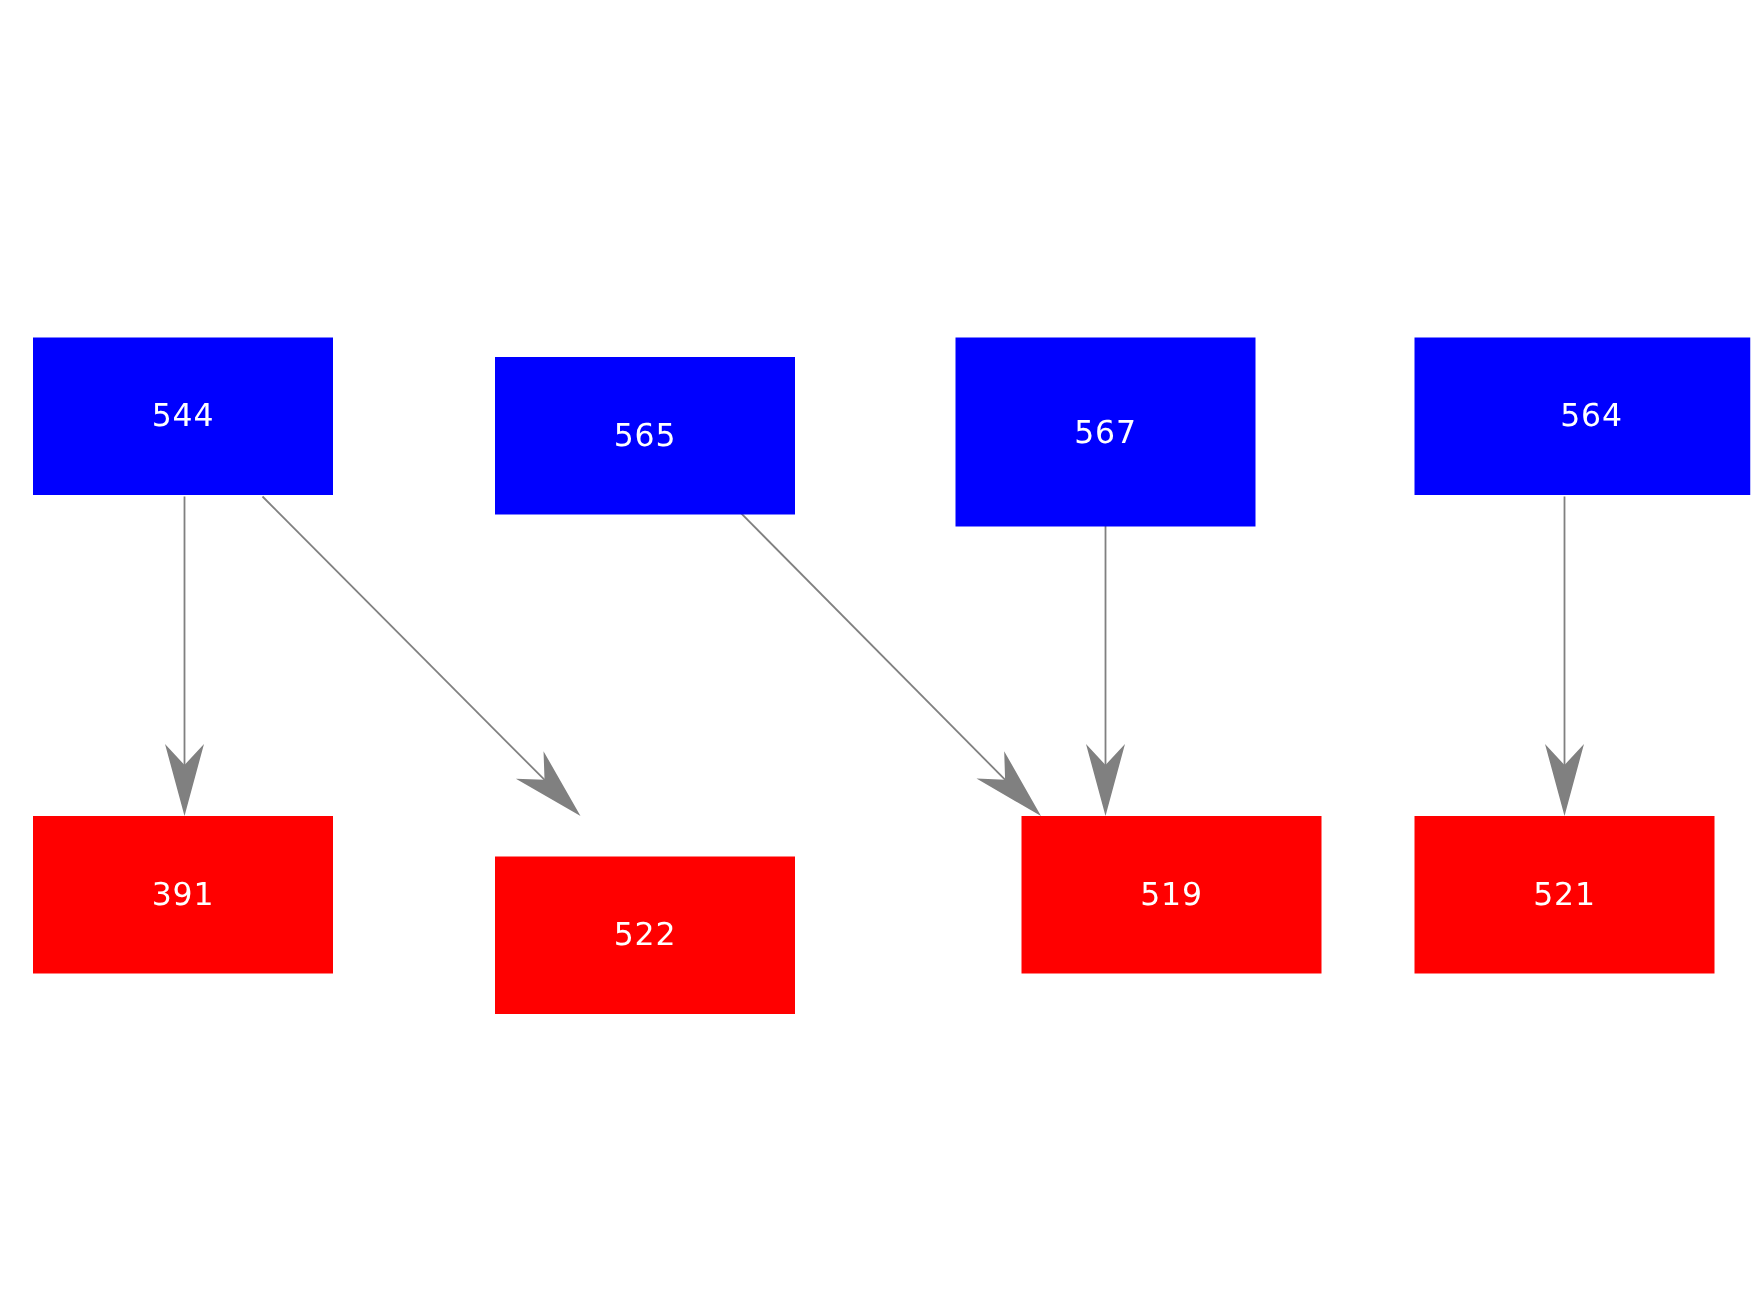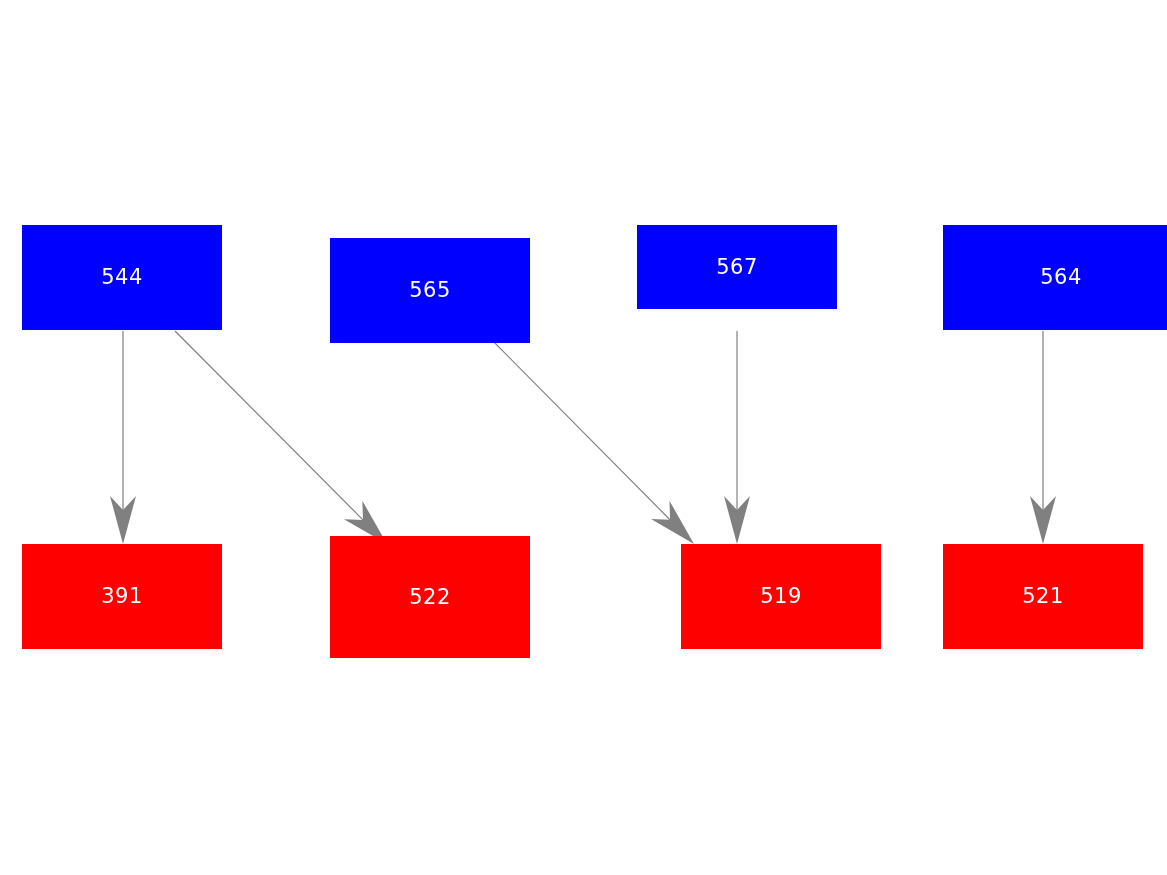--- a/index.html
+++ b/index.html
@@ -67,30 +67,30 @@
       </g>
     </svg>
 
   <div id="node-layer">
       <div class="graph-node node-source" style="left: 22px; top: 225px; width: 200px; height: 105px;">
         <span class="node-label">544</span>
       </div>
       <div class="graph-node node-source" style="left: 330px; top: 225px; width: 200px; height: 105px; margin-top: 13px;">
         <span class="node-label">565</span>
       </div>
-      <div class="graph-node node-source" style="left: 637px; top: 225px; width: 200px; height: 84px;">
+      <div class="graph-node node-source" style="left: 637px; top: 225px; width: 200px; height: 126px;">
         <span class="node-label">567</span>
       </div>
       <div class="graph-node node-source" style="left: 943px; top: 225px; width: 236px; height: 105px;">
         <span class="node-label">564</span>
       </div>
       <div class="graph-node node-target" style="left: 22px; top: 544px; width: 200px; height: 105px; text-align: center;">
         <span class="node-label">391</span>
       </div>
-      <div class="graph-node node-target" style="left: 330px; top: 536px; width: 200px; height: 122px;">
+      <div class="graph-node node-target" style="left: 330px; top: 571px; width: 200px; height: 105px;">
         <span class="node-label">522</span>
       </div>
       <div class="graph-node node-target" style="left: 637px; top: 544px; width: 200px; height: 105px; margin-left: 44px;">
         <span class="node-label">519</span>
       </div>
       <div class="graph-node node-target" style="left: 943px; top: 544px; width: 200px; height: 105px; text-align: right;">
         <span class="node-label">521</span>
       </div>
     </div>
 

